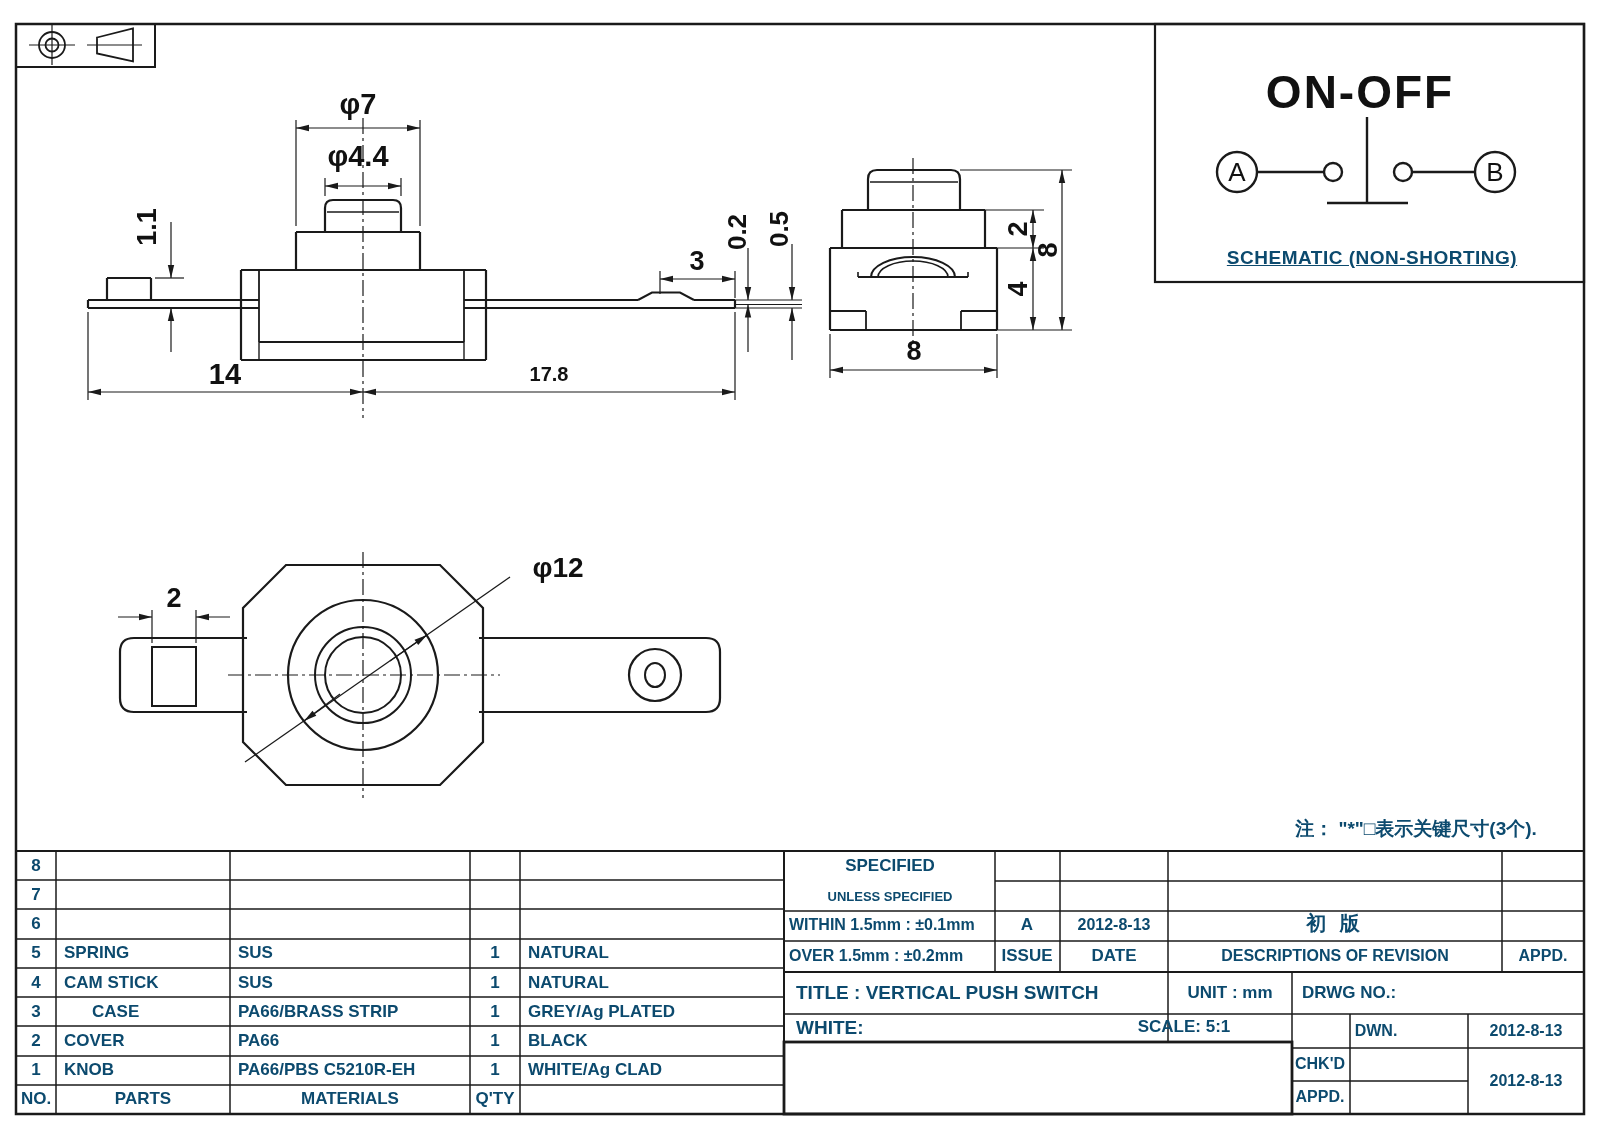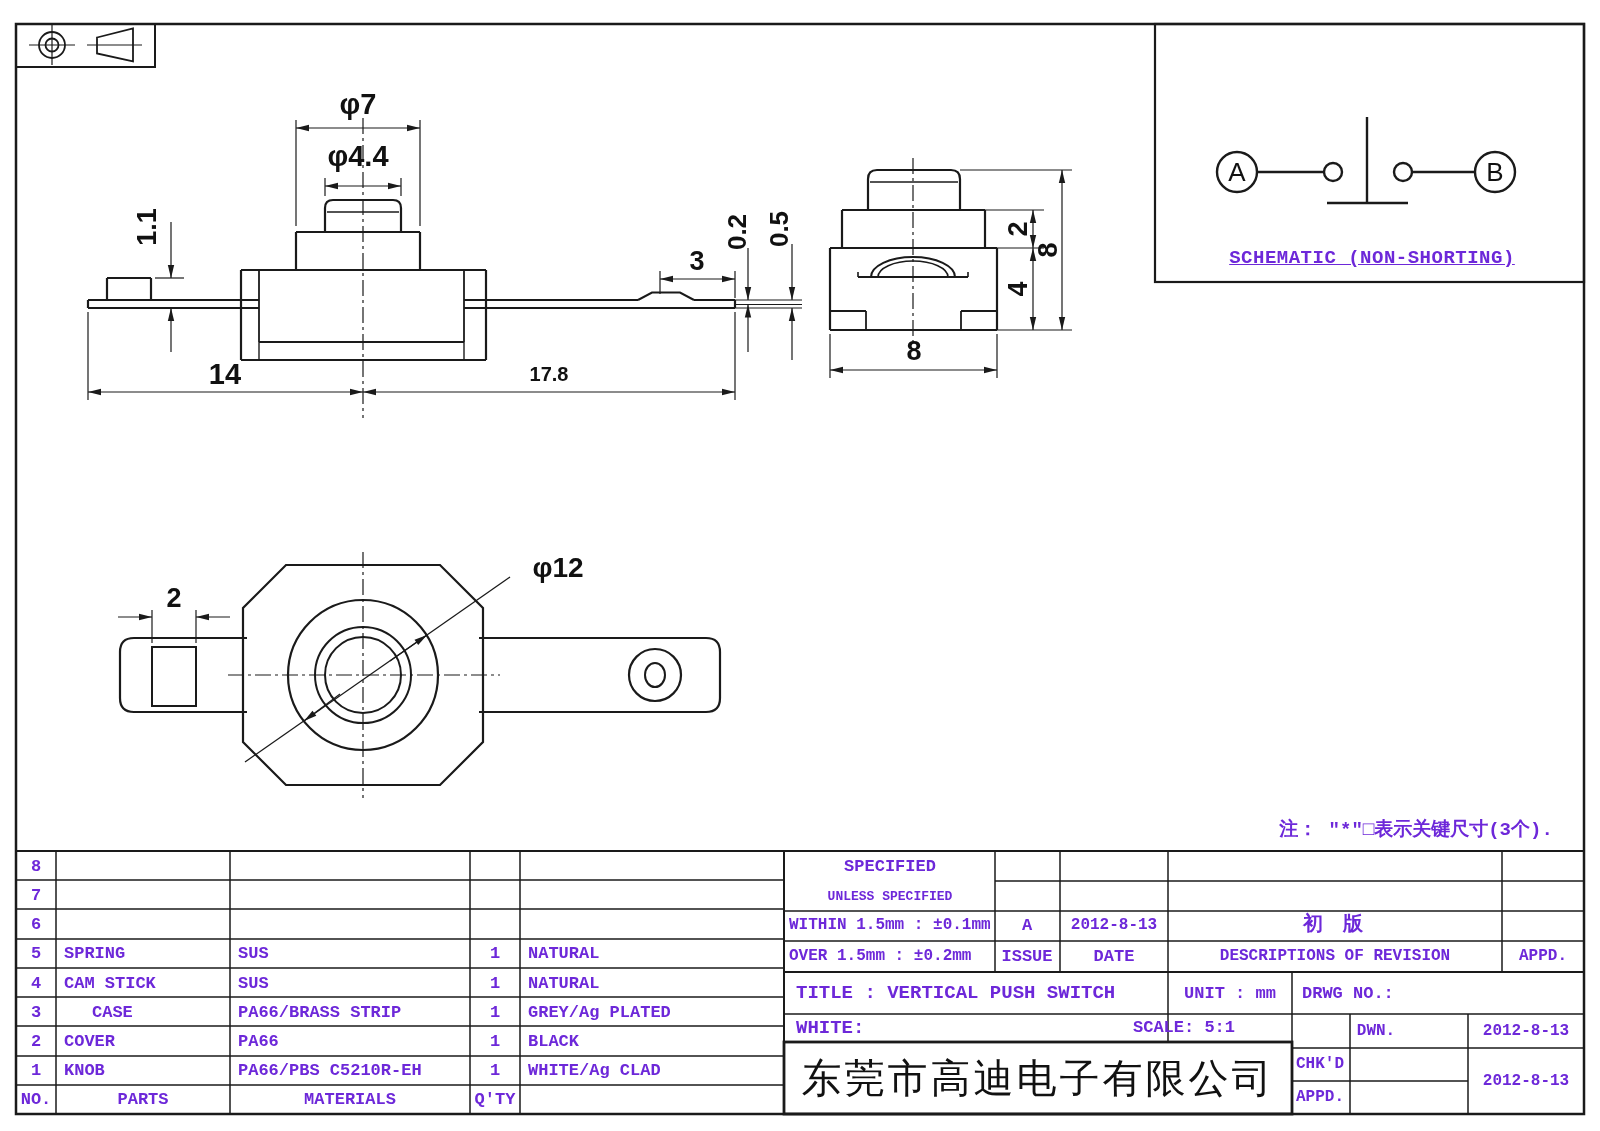--- a/index.html
+++ b/index.html
@@ -3,21 +3,21 @@
 <meta charset="utf-8">
 <style>
   html,body{margin:0;padding:0;background:#e8e8e8;}
   #sheet{position:relative;width:1600px;height:1131px;background:#ffffff;overflow:hidden;}
   #linework{position:absolute;left:0;top:0;}
   .abs{position:absolute;}
   .c{transform:translate(-50%,-50%);}
   .vc{transform:translate(0,-50%);}
   .rot{transform:translate(-50%,-50%) rotate(-90deg);}
   .dim{font-family:"Liberation Sans",sans-serif;font-weight:bold;color:#111;white-space:nowrap;}
-  .ser{font-family:Liberation Mono, monospace;font-weight:bold;color:#6d28d9;white-space:nowrap;}
+  .ser{font-family:Liberation Sans, sans-serif;font-weight:bold;color:#0c4a6e;white-space:nowrap;}
   .san{font-family:"Liberation Sans",sans-serif;color:#111;white-space:nowrap;}
   .und{text-decoration:underline;}
   svg path, svg line, svg rect, svg circle, svg ellipse, svg polygon{vector-effect:none;}
 </style>
 </head>
 <body>
 
 <div id="sheet">
 
 <svg id="linework" width="1600" height="1131" viewBox="0 0 1600 1131" fill="none" stroke="#1a1a1a">
@@ -226,20 +226,21 @@
 <div class="abs c dim" style="left:549px;top:374px;font-size:20px;">17.8</div>
 
 <div class="abs rot dim" style="left:1018px;top:229px;font-size:27px;">2</div>
 <div class="abs rot dim" style="left:1018px;top:289px;font-size:27px;">4</div>
 <div class="abs rot dim" style="left:1048px;top:250px;font-size:27px;">8</div>
 <div class="abs c dim" style="left:914px;top:351px;font-size:27px;">8</div>
 
 <div class="abs c dim" style="left:174px;top:598px;font-size:27px;">2</div>
 <div class="abs c dim" style="left:558px;top:568px;font-size:28px;">φ12</div>
 
+<div class="abs c san" style="left:1360px;top:92px;font-size:46px;font-weight:bold;letter-spacing:2px;">ON-OFF</div>
 <div class="abs c san" style="left:1237px;top:172px;font-size:26px;">A</div>
 <div class="abs c san" style="left:1495px;top:172px;font-size:26px;">B</div>
 <div class="abs c ser und" style="left:1372px;top:258px;font-size:19px;letter-spacing:0.5px;">SCHEMATIC (NON-SHORTING)</div>
 
 <div class="abs c ser" style="left:1416px;top:829px;font-size:19px;">注： "*"□表示关键尺寸(3个).</div>
 
 <div class="abs c ser" style="left:36px;top:866px;font-size:17px;">8</div>
 <div class="abs c ser" style="left:36px;top:895px;font-size:17px;">7</div>
 <div class="abs c ser" style="left:36px;top:924px;font-size:17px;">6</div>
 <div class="abs c ser" style="left:36px;top:953px;font-size:17px;">5</div>
@@ -291,15 +292,14 @@
 <div class="abs vc ser" style="left:796px;top:993px;font-size:19px;">TITLE :  VERTICAL PUSH SWITCH</div>
 <div class="abs c ser" style="left:1230px;top:993px;font-size:17px;">UNIT :  mm</div>
 <div class="abs vc ser" style="left:1302px;top:993px;font-size:17px;">DRWG NO.:</div>
 <div class="abs vc ser" style="left:796px;top:1028px;font-size:19px;">WHITE:</div>
 <div class="abs c ser" style="left:1184px;top:1027px;font-size:17px;">SCALE:  5:1</div>
 <div class="abs c ser" style="left:1376px;top:1031px;font-size:16px;">DWN.</div>
 <div class="abs c ser" style="left:1320px;top:1064px;font-size:16px;">CHK'D</div>
 <div class="abs c ser" style="left:1320px;top:1097px;font-size:16px;">APPD.</div>
 <div class="abs c ser" style="left:1526px;top:1031px;font-size:16px;">2012-8-13</div>
 <div class="abs c ser" style="left:1526px;top:1081px;font-size:16px;">2012-8-13</div>
-<div class="abs c san" style="left:1038px;top:1078px;font-size:40px;letter-spacing:3px;">东莞市高迪电子有限公司</div>
 
 </div>
 
 </body></html>

